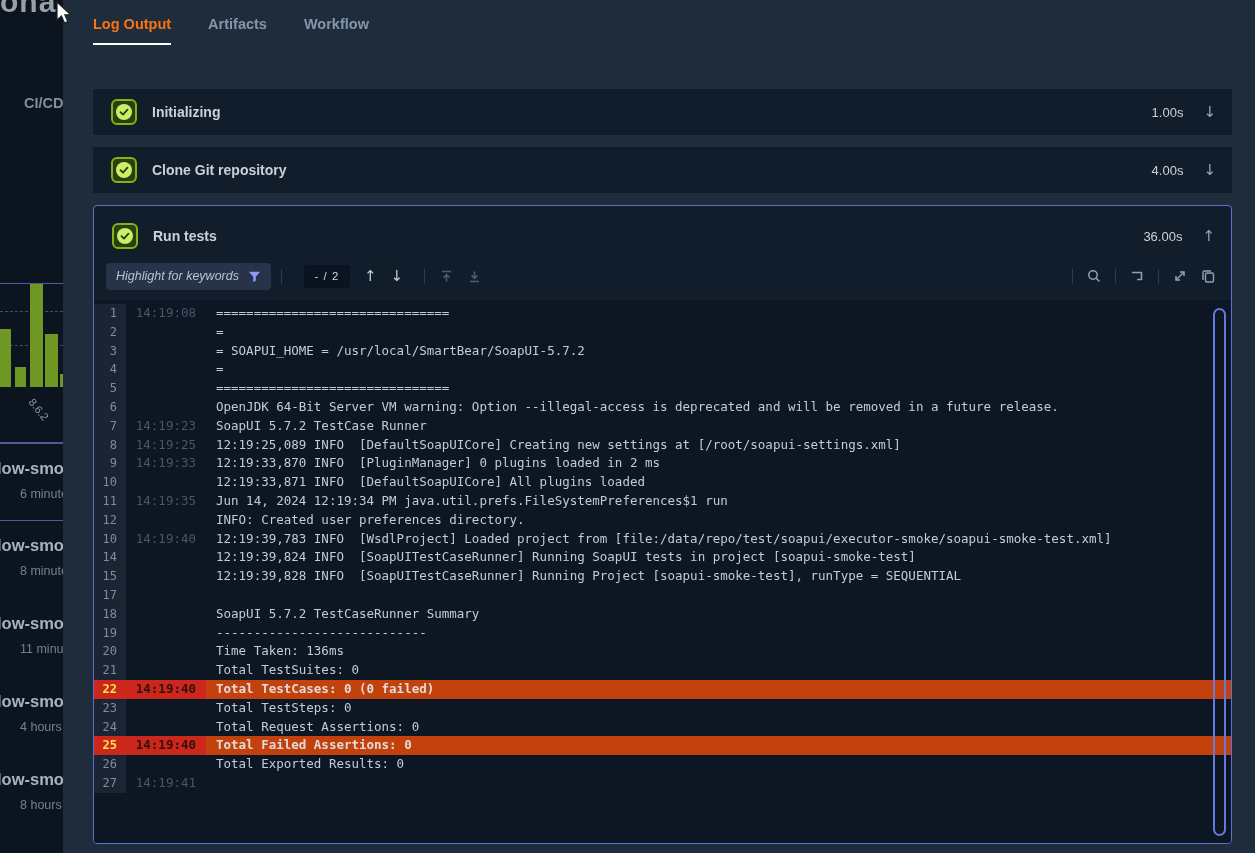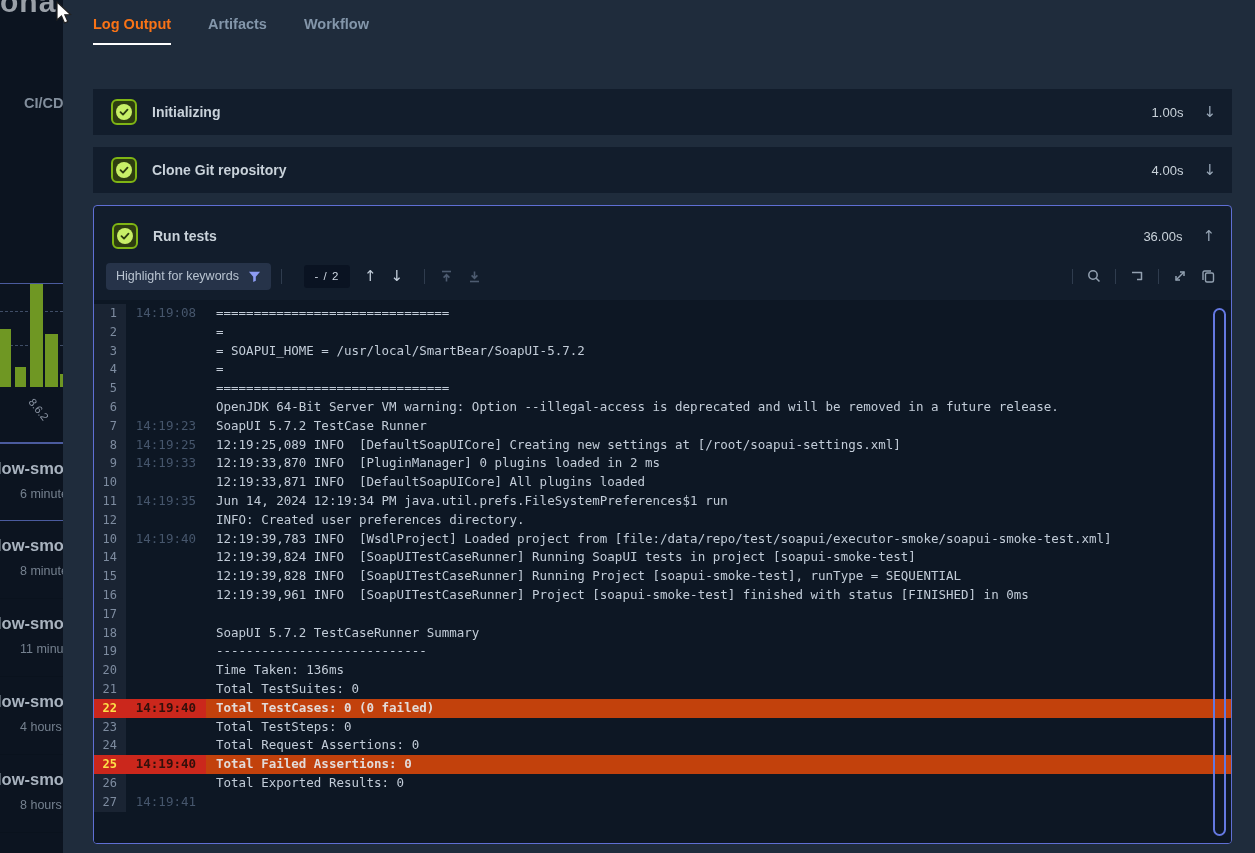--- a/index.html
+++ b/index.html
@@ -45,21 +45,21 @@
     display:flex; align-items:center; justify-content:center; }
   .step-label { margin-left:15px; font-size:14px; font-weight:600; color:#c9d2da; }
   .step-duration { margin-left:auto; margin-right:20px; font-size:13px; color:#c9d2da; }
   .step-arrow { font-size:15px; color:#97a6b6; font-family:"DejaVu Sans", sans-serif; }
 
   .panel { background:#121d2c; border:1px solid #5f6fd4; border-radius:4px; height:639px; overflow:hidden; }
   .panel-header { height:46px; display:flex; align-items:center; padding:14px 16px 0 18px; }
 
   .log-toolbar { height:48px; display:flex; align-items:center; padding:0 12px; }
   .kw-pill { height:27px; display:flex; align-items:center; background:#263349; border-radius:4px; padding:0 10px; }
-  .kw-pill .kw-text { font-size:12.5px; color:#b9c4d1; }
+  .kw-pill .kw-text { font-size:12.5px; color:#b9c4d1;font-style:italic; }
   .count-box { margin-left:12px; width:46px; height:23px; background:#0a1322; border-radius:3px;
     display:flex; align-items:center; justify-content:center; font-size:11.5px; color:#cfd8e3; letter-spacing:1px; }
   .tb-sep { width:1px; height:15px; background:#2f3c4e; margin:0 10px; }
   .tb-arrow { font-size:15px; color:#c3cedb; margin:0 7px; font-family:"DejaVu Sans", sans-serif; cursor:default; }
   .tb-icons-right { margin-left:auto; display:flex; align-items:center; }
   .icon-btn { display:flex; align-items:center; justify-content:center; width:22px; height:22px; cursor:default; }
 
   .log-area { position:relative; height:545px; background:#0d1724; overflow:hidden;
     font-family:"DejaVu Sans Mono", monospace; padding-top:4px; }
   .log-row { display:flex; height:18.8px; line-height:18.8px; }
@@ -296,25 +296,20 @@
             <div class="log-num">14</div>
             <div class="log-ts"></div>
             <div class="log-txt">12:19:39,824 INFO  [SoapUITestCaseRunner] Running SoapUI tests in project [soapui-smoke-test]</div>
           </div>
           <div class="log-row">
             <div class="log-num">15</div>
             <div class="log-ts"></div>
             <div class="log-txt">12:19:39,828 INFO  [SoapUITestCaseRunner] Running Project [soapui-smoke-test], runType = SEQUENTIAL</div>
           </div>
           <div class="log-row">
-            <div class="log-num">16</div>
-            <div class="log-ts"></div>
-            <div class="log-txt">12:19:39,961 INFO  [SoapUITestCaseRunner] Project [soapui-smoke-test] finished with status [FINISHED] in 0ms</div>
-          </div>
-          <div class="log-row">
             <div class="log-num">17</div>
             <div class="log-ts"></div>
             <div class="log-txt"></div>
           </div>
           <div class="log-row">
             <div class="log-num">18</div>
             <div class="log-ts"></div>
             <div class="log-txt">SoapUI 5.7.2 TestCaseRunner Summary</div>
           </div>
           <div class="log-row">

